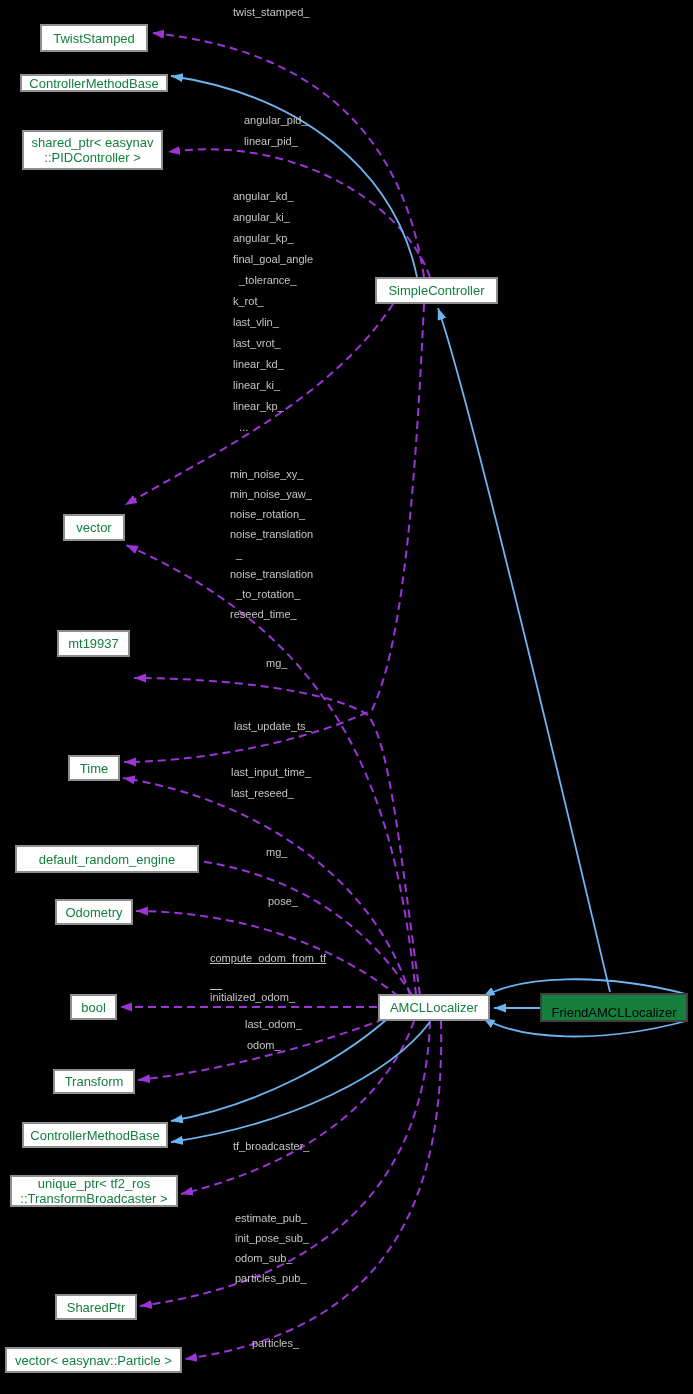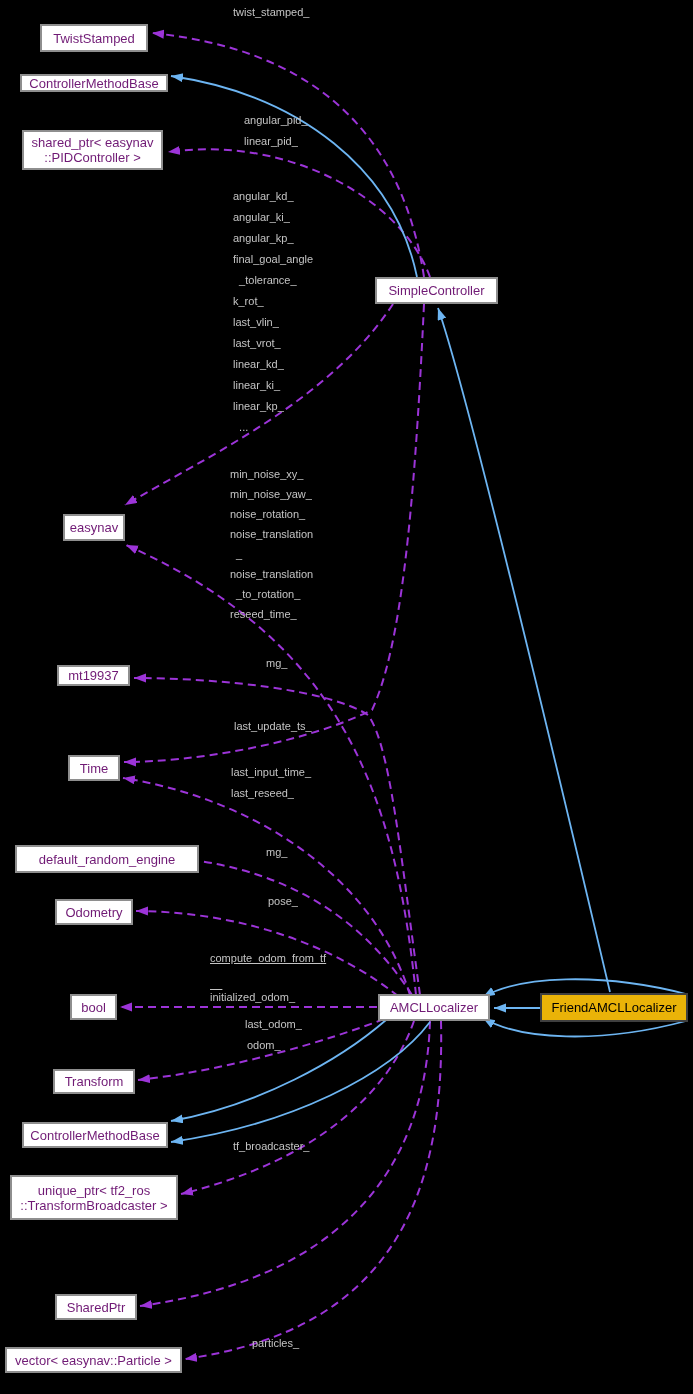--- a/index.html
+++ b/index.html
@@ -8,33 +8,34 @@
     width:693px;height:1394px;
     background:#000;
     font-family:"Liberation Sans", sans-serif;
     overflow:hidden;
   }
   #edges{position:absolute;left:0;top:0;width:693px;height:1394px;}
   .node{
     position:absolute;
     background:#ffffff;
     border:2px solid #8e8e8e;
-    color:#701a75;
+    color:#15803d;
     font-size:13px;
     line-height:15px;
     display:flex;align-items:center;justify-content:center;
     text-align:center;
     white-space:pre-line;
     box-sizing:border-box;
     z-index:3;
   }
   .node.focus{
-    background:#eab308;
+    background:#15803d;
     border:2px solid #3f3f3f;
     color:#000;
+    align-items:flex-end;
   }
   .elabel{
     position:absolute;
     color:#c4c4c4;
     font-size:11px;
     line-height:20px;
     white-space:pre;
     z-index:2;
   }
   .lh21{line-height:21px;}
@@ -81,31 +82,31 @@
       <path d="M 686,1021 C 600,1044 520,1040 483,1018" marker-end="url(#ab)"></path>
       <path d="M 610,992 C 560,780 470,400 438,308" marker-end="url(#ab)"></path>
     </g>
   </svg>
 
   <div class="node" style="left:40px;top:24px;width:108px;height:28px"><span>TwistStamped</span></div>
   <div class="node" style="left:20px;top:74px;width:148px;height:18px"><span>ControllerMethodBase</span></div>
   <div class="node" style="left:22px;top:130px;width:141px;height:40px"><span>shared_ptr&lt; easynav
 ::PIDController &gt;</span></div>
   <div class="node" style="left:375px;top:277px;width:123px;height:27px"><span>SimpleController</span></div>
-  <div class="node" style="left:63px;top:514px;width:62px;height:27px"><span>easynav</span></div>
-  <div class="node" style="left:57px;top:665px;width:73px;height:21px"><span>mt19937</span></div>
+  <div class="node" style="left:63px;top:514px;width:62px;height:27px"><span>vector</span></div>
+  <div class="node" style="left:57px;top:630px;width:73px;height:27px"><span>mt19937</span></div>
   <div class="node" style="left:68px;top:755px;width:52px;height:26px"><span>Time</span></div>
   <div class="node" style="left:15px;top:845px;width:184px;height:28px"><span>default_random_engine</span></div>
   <div class="node" style="left:55px;top:899px;width:78px;height:26px"><span>Odometry</span></div>
   <div class="node" style="left:70px;top:994px;width:47px;height:26px"><span>bool</span></div>
   <div class="node" style="left:378px;top:994px;width:112px;height:27px"><span>AMCLLocalizer</span></div>
   <div class="node focus" style="left:540px;top:993px;width:148px;height:29px"><span>FriendAMCLLocalizer</span></div>
   <div class="node" style="left:53px;top:1069px;width:82px;height:25px"><span>Transform</span></div>
   <div class="node" style="left:22px;top:1122px;width:146px;height:26px"><span>ControllerMethodBase</span></div>
-  <div class="node" style="left:10px;top:1175px;width:168px;height:45px"><span>unique_ptr&lt; tf2_ros
+  <div class="node" style="left:10px;top:1175px;width:168px;height:32px"><span>unique_ptr&lt; tf2_ros
 ::TransformBroadcaster &gt;</span></div>
   <div class="node" style="left:55px;top:1294px;width:82px;height:26px"><span>SharedPtr</span></div>
   <div class="node" style="left:5px;top:1347px;width:177px;height:26px"><span>vector&lt; easynav::Particle &gt;</span></div>
 
   <div class="elabel" style="left:233px;top:2px">twist_stamped_</div>
   <div class="elabel lh21" style="left:244px;top:110px">angular_pid_
 linear_pid_</div>
   <div class="elabel lh21" style="left:233px;top:186px">angular_kd_
 angular_ki_
 angular_kp_
@@ -131,15 +132,19 @@
   <div class="elabel lh21" style="left:231px;top:762px">last_input_time_
 last_reseed_</div>
   <div class="elabel" style="left:266px;top:842px">mg_</div>
   <div class="elabel" style="left:268px;top:891px">pose_</div>
   <div class="elabel lh26" style="left:210px;top:945px">compute_odom_from_tf
   _</div>
   <div class="elabel" style="left:210px;top:987px">initialized_odom_</div>
   <div class="elabel" style="left:245px;top:1014px">last_odom_</div>
   <div class="elabel" style="left:247px;top:1035px">odom_</div>
   <div class="elabel" style="left:233px;top:1136px">tf_broadcaster_</div>
+  <div class="elabel" style="left:235px;top:1208px">estimate_pub_
+init_pose_sub_
+odom_sub_
+particles_pub_</div>
   <div class="elabel" style="left:252px;top:1333px">particles_</div>
 
 </div>
 
 </body></html>

